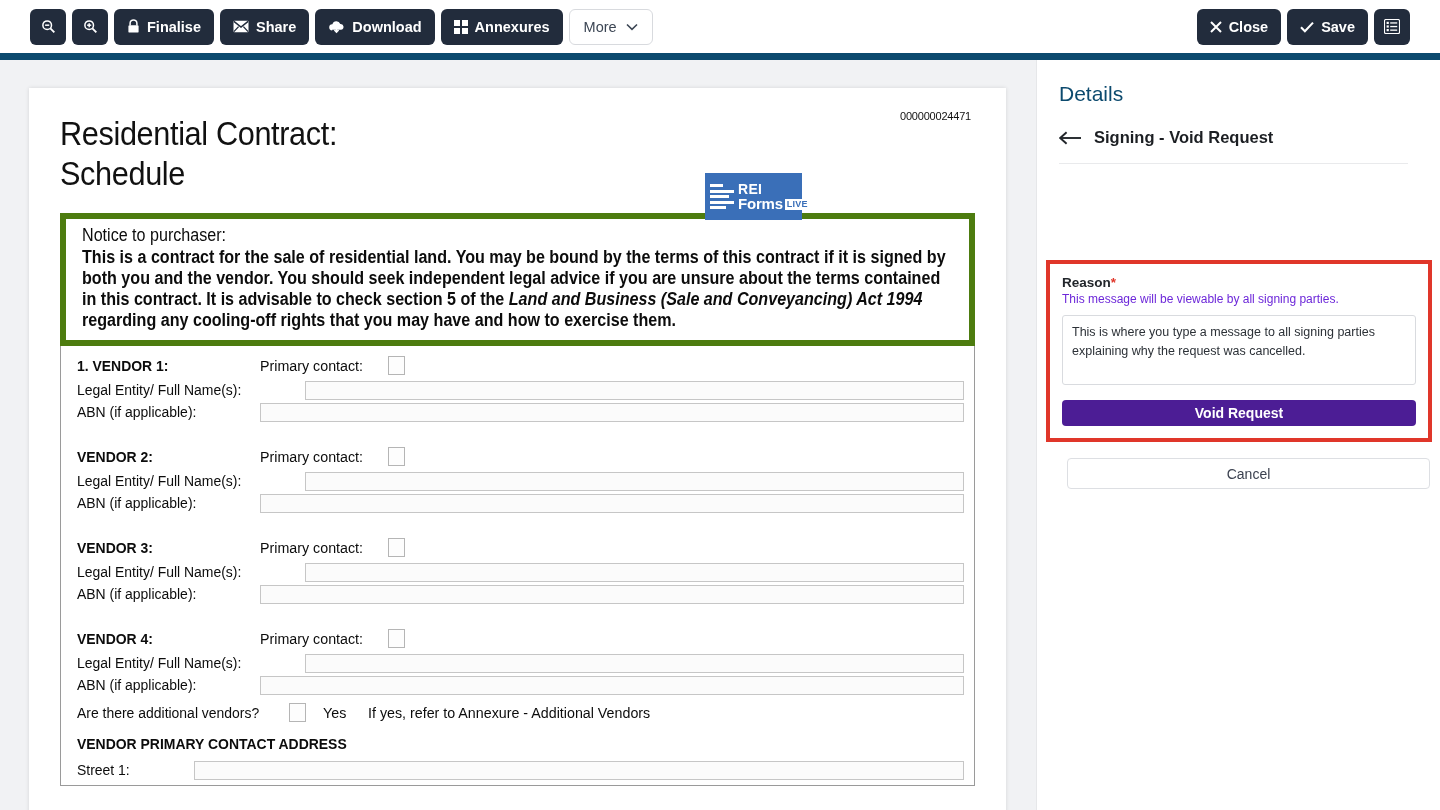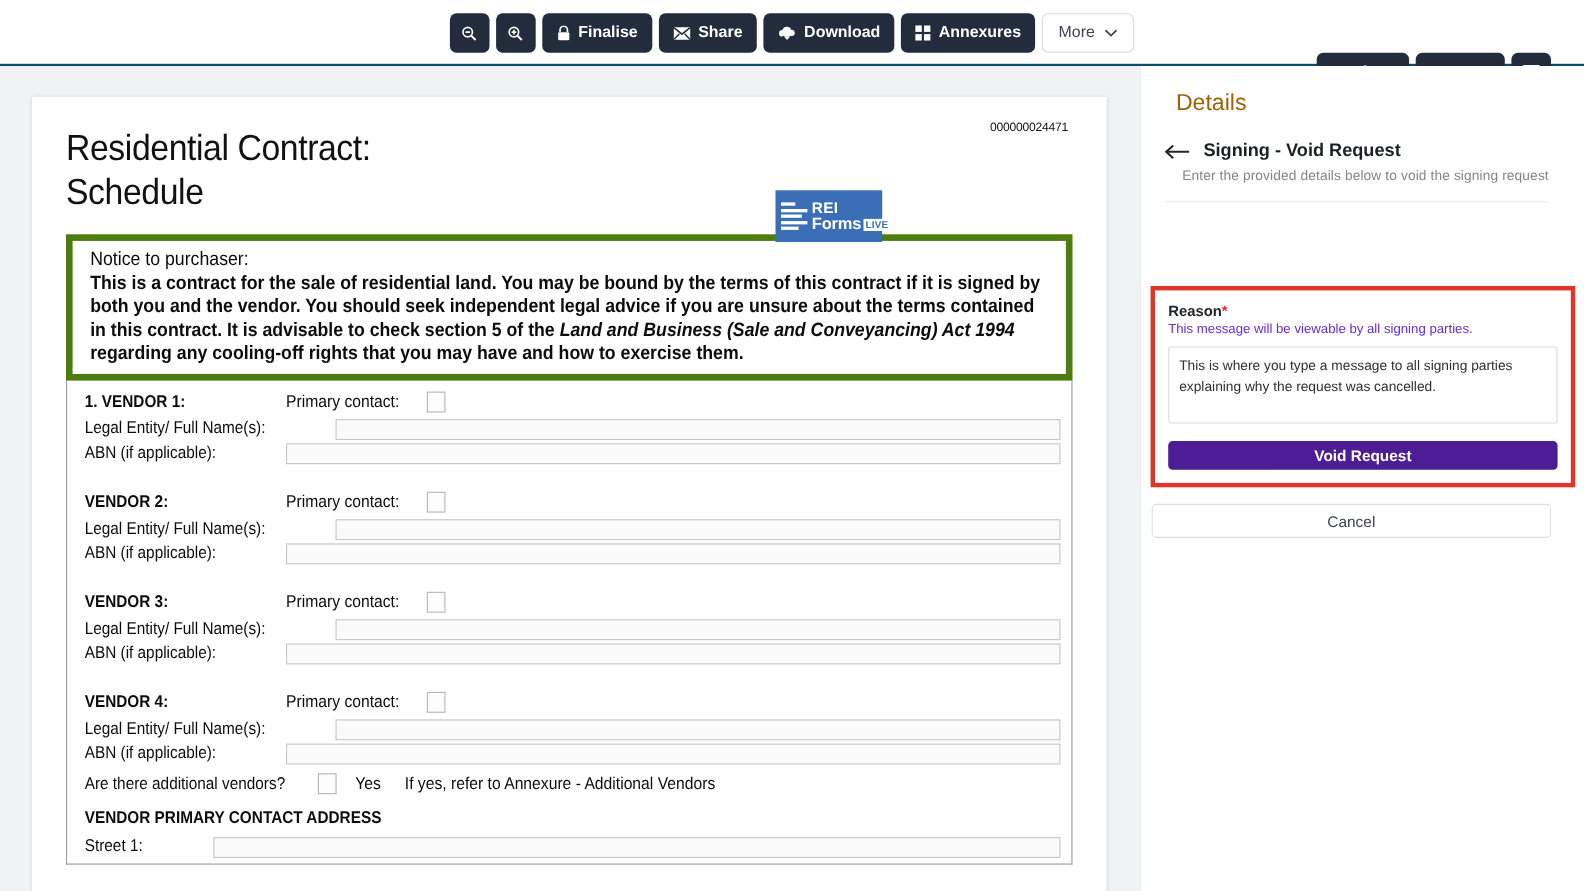--- a/index.html
+++ b/index.html
@@ -9,24 +9,23 @@
     overflow: hidden;
     background: #ffffff;
     font-family: "Liberation Sans", sans-serif;
   }
 
   
   #toolbar {
     position: absolute; left: 0; top: 0;
     width: 1440px; height: 60px;
     background: #ffffff;
-    border-bottom: 2px solid #0c4a6e;
+    border-bottom: 7px solid #0c4a6e;
     display: flex; align-items: center;
-    padding: 12px 30px;
-    flex-direction: column;
+    padding: 0 30px;
   }
   .tb-left { display: flex; align-items: center; gap: 6px; }
   .tb-right { display: flex; align-items: center; gap: 6px; margin-left: auto; }
 
   .btn-dark {
     height: 36px;
     background: #222c3c;
     color: #ffffff;
     border: none;
     border-radius: 6px;
@@ -189,22 +188,22 @@
     transform: scaleX(0.9); transform-origin: left center; }
 
   
   #panel {
     position: absolute; right: 0; top: 60px;
     width: 404px; height: 750px;
     background: #ffffff;
     border-left: 1px solid #e6e7e9;
   }
   .p-title {
-    font-size: 21px; font-weight: 400; color: #a16207;
-    padding: 22px 0 0 32px;
+    font-size: 21px; font-weight: 400; color: #0c4a6e;
+    padding: 22px 0 0 22px;
   }
   .p-tabs {
     display: flex; gap: 0; padding: 18px 0 0 22px;
     border-bottom: 1px solid #e6e7e9;
   }
   .p-tab {
     font-size: 15px; color: #5c636d;
     padding: 0 12px 12px 12px;
     margin-right: 8px;
     cursor: pointer;
@@ -249,21 +248,21 @@
     margin-top: 11px;
     width: 100%; height: 26px;
     background: #4c1d95;
     color: #ffffff;
     border: none; border-radius: 4px;
     font-family: "Liberation Sans", sans-serif;
     font-size: 14px; font-weight: 700;
     cursor: pointer;
   }
   .btn-cancel {
-    position: absolute; left: 10px; top: 398px;
+    position: absolute; left: 30px; top: 398px;
     width: 363px; height: 31px;
     background: #ffffff;
     color: #3c4250;
     border: 1px solid #dddfe3;
     border-radius: 4px;
     font-family: "Liberation Sans", sans-serif;
     font-size: 14px;
     cursor: pointer;
   }
 </style>
@@ -506,21 +505,20 @@
   <div class="p-body">
     <div class="p-back">
       <span class="ico">
         <svg width="24" height="16" viewBox="0 0 24 16">
           <path d="M1 8H22" stroke="#22262b" stroke-width="1.9"></path>
           <path d="M7.6 2.2L1.2 8l6.4 5.8" stroke="#22262b" stroke-width="1.9" fill="none"></path>
         </svg>
       </span>
       <span class="bt">Signing - Void Request</span>
     </div>
-    <div class="p-sub">Enter the provided details below to void the signing request</div>
     <div class="p-div"></div>
   </div>
 
   <div class="hl-box">
     <div class="f-label">
       <span>Reason</span><span class="req">*</span>
     </div>
     <div class="f-help">This message will be viewable by all signing parties.</div>
     <textarea class="ta" placeholder="This is where you type a message to all signing parties explaining why the request was cancelled." style="">This is where you type a message to all signing parties explaining why the request was cancelled.</textarea>
     <button class="btn-primary">Void Request</button>

